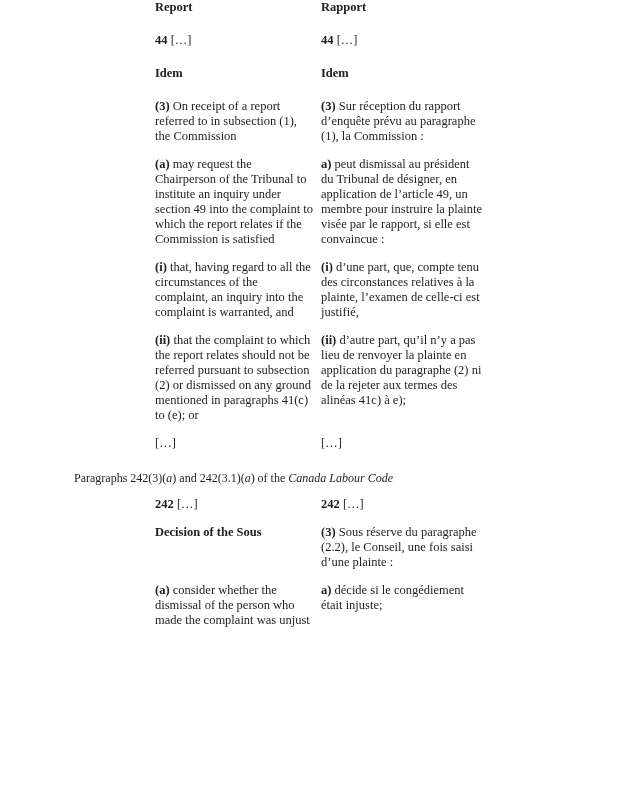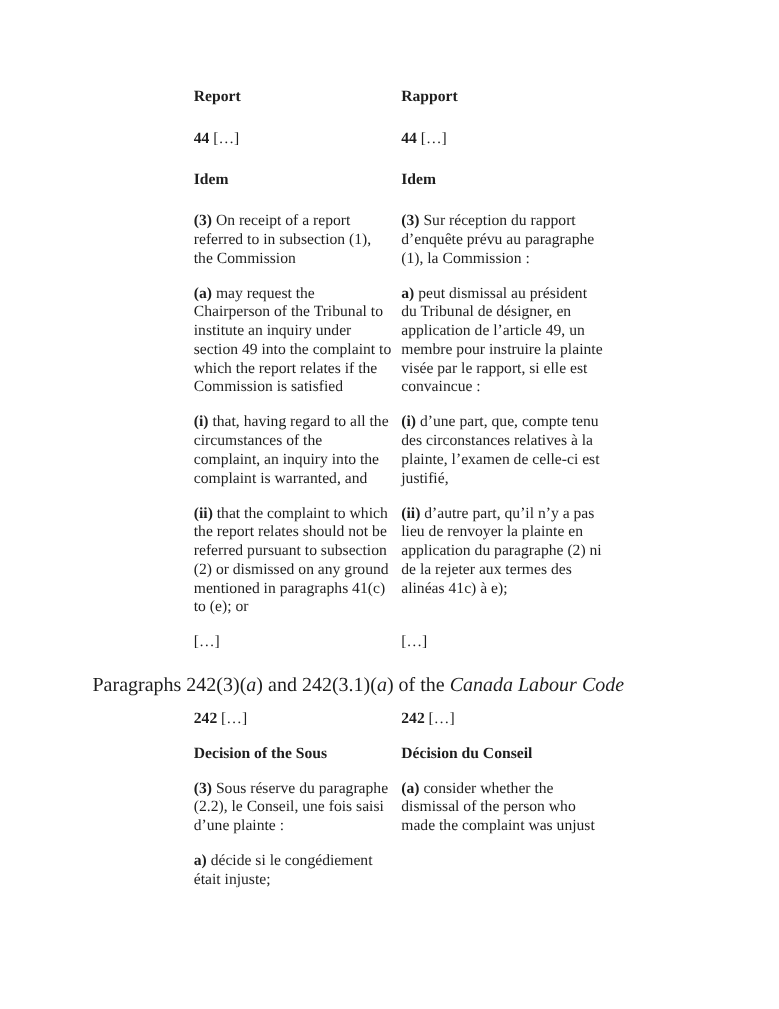--- a/index.html
+++ b/index.html
@@ -8,39 +8,38 @@
     width: 623px; height: 807px;
     background: #ffffff;
     font-family: "Liberation Serif", "DejaVu Serif", serif;
     color: #1e1e1e;
   }
   .page {
     position: relative;
     width: 623px; height: 807px;
     background: #ffffff;
     overflow: hidden;
-    padding-top: 70px;
   }
   .excerpt-grid {
     display: grid;
     grid-template-columns: 166px 170px;
     row-gap: 13px;
     margin-left: 155px;
   }
   .cell {
     margin: 0;
     font-size: 12.5px;
     line-height: 15px;
     padding-right: 8px;
   }
   .cell b { font-weight: bold; }
   .hd { margin-bottom: 5px; }
   .caption {
     margin: 20px 0 11px 74px;
-    font-size: 16px;
+    font-size: 12px;
     line-height: 15px;
   }
   .it { font-style: italic; }
 </style>
 </head>
 <body>
 
 <div class="page">
 
   <div class="excerpt-grid">
@@ -72,21 +71,20 @@
   </div>
 
   <p class="caption"><span>Paragraphs 242(3)(</span><span class="it">a</span><span>) and 242(3.1)(</span><span class="it">a</span><span>) of the </span><span class="it">Canada Labour Code</span></p>
 
   <div class="excerpt-grid">
 
     <p class="cell"><b>242</b><span> […]</span></p>
     <p class="cell"><b>242</b><span> […]</span></p>
 
     <p class="cell"><b>Decision of the Sous</b><span></span></p>
-    <p class="cell"><b>Décision du Conseil</b><span></span></p>
 
     <p class="cell"><b>(3)</b><span> Sous réserve du paragraphe (2.2), le Conseil, une fois saisi d’une plainte :</span></p>
 
     <p class="cell"><b>(a)</b><span> consider whether the dismissal of the person who made the complaint was unjust</span></p>
     <p class="cell"><b>a)</b><span> décide si le congédiement était injuste;</span></p>
 
   </div>
 
 </div>
 

